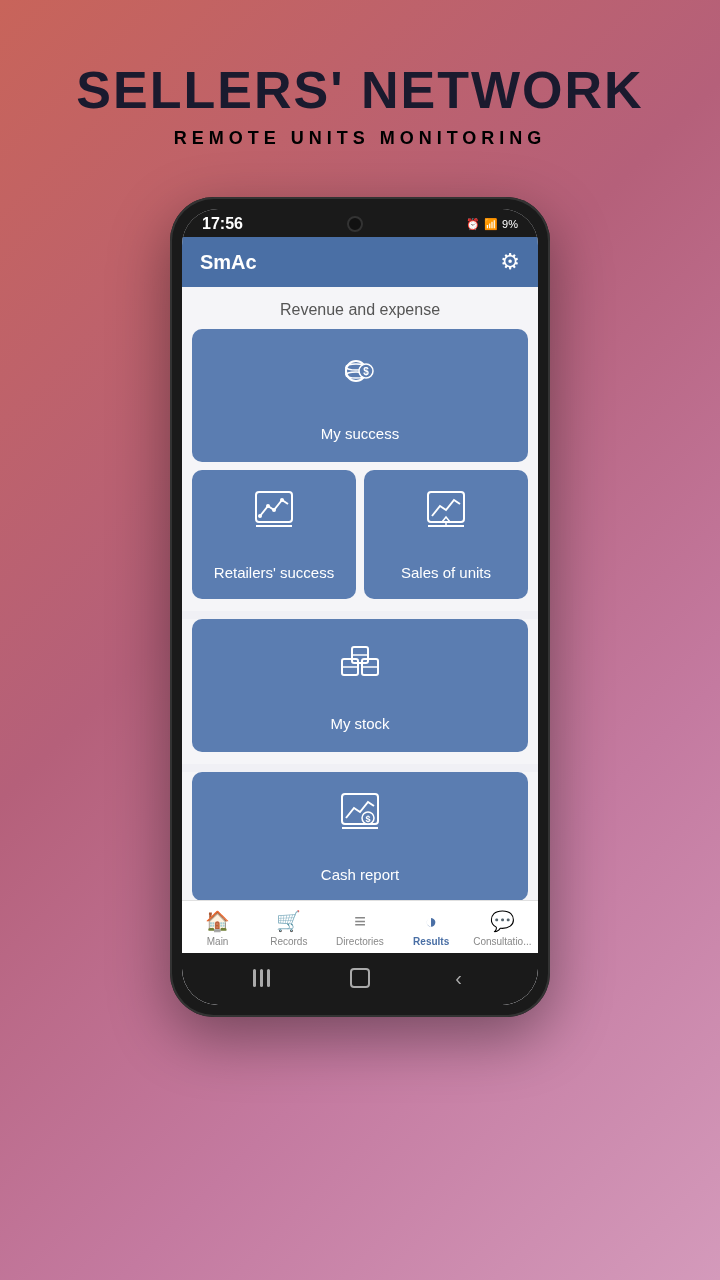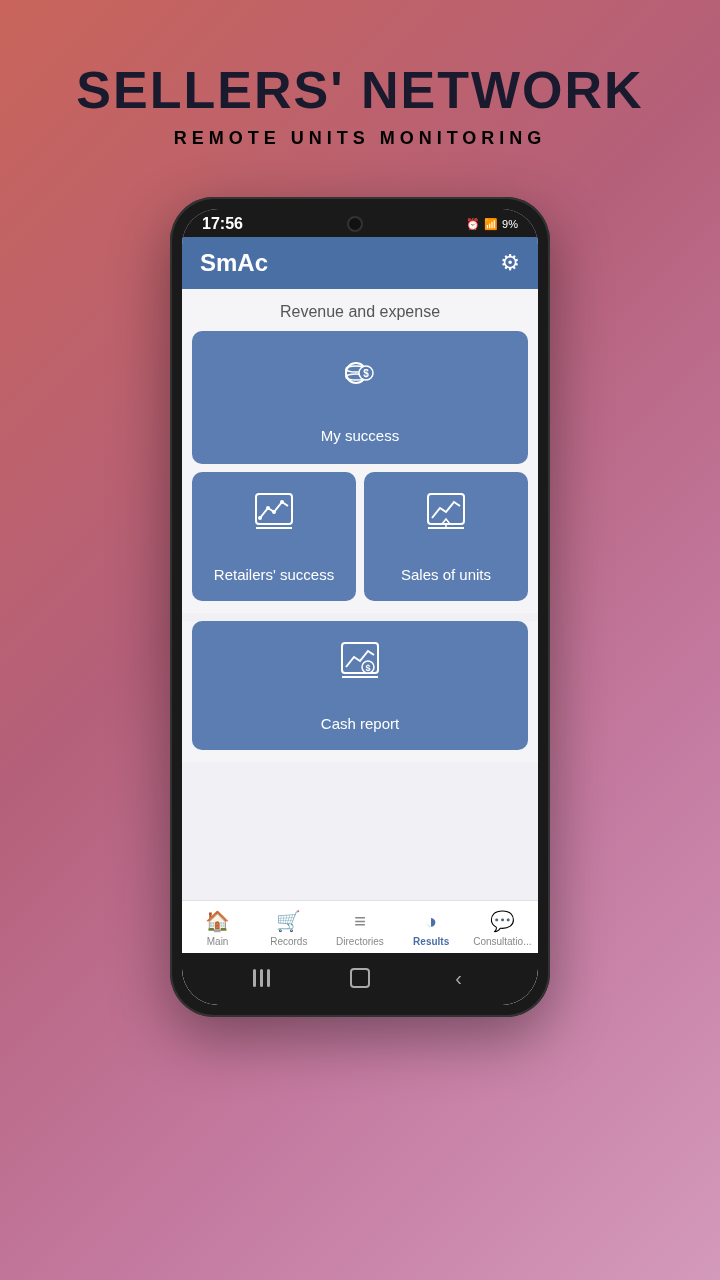--- a/index.html
+++ b/index.html
@@ -87,21 +87,21 @@
       background: #4a6fa5;
       padding: 12px 18px;
       display: flex;
       justify-content: space-between;
       align-items: center;
       flex-shrink: 0;
     }
 
     .app-title {
       color: white;
-      font-size: 24px;
+      font-size: 20px;
       font-weight: 600;
     }
 
     .gear-icon {
       color: white;
       font-size: 22px;
       cursor: pointer;
     }
 
     
@@ -319,20 +319,33 @@
                 <line x1="22" y1="34" x2="22" y2="38" stroke="white" stroke-width="1.5"></line>
                 <line x1="4" y1="38" x2="40" y2="38" stroke="white" stroke-width="2"></line>
               </svg>
               <span class="card-label">Sales of units</span>
             </div>
           </div>
         </div>
       </div>
 
       <div class="section">
+        <div class="section-content">
+          <div class="card-full">
+            <svg class="card-icon" viewBox="0 0 44 44" fill="none">
+              <rect x="4" y="20" width="16" height="16" rx="2" stroke="white" stroke-width="2" fill="none"></rect>
+              <rect x="24" y="20" width="16" height="16" rx="2" stroke="white" stroke-width="2" fill="none"></rect>
+              <rect x="14" y="8" width="16" height="16" rx="2" stroke="white" stroke-width="2" fill="none"></rect>
+              <line x1="4" y1="28" x2="20" y2="28" stroke="white" stroke-width="1.5"></line>
+              <line x1="24" y1="28" x2="40" y2="28" stroke="white" stroke-width="1.5"></line>
+              <line x1="14" y1="16" x2="30" y2="16" stroke="white" stroke-width="1.5"></line>
+            </svg>
+            <span class="card-label">My stock</span>
+          </div>
+        </div>
       </div>
 
       <div class="section">
         <div class="section-content">
           <div class="card-row">
             <div class="card-half">
               <svg class="card-icon" viewBox="0 0 44 44" fill="none">
                 <rect x="4" y="4" width="36" height="30" rx="3" stroke="white" stroke-width="2" fill="none"></rect>
                 <polyline points="8,28 16,18 22,22 30,12 36,16" stroke="white" stroke-width="2" fill="none"></polyline>
                 <circle cx="30" cy="28" r="6" fill="#5b7db1" stroke="white" stroke-width="1.5"></circle>

